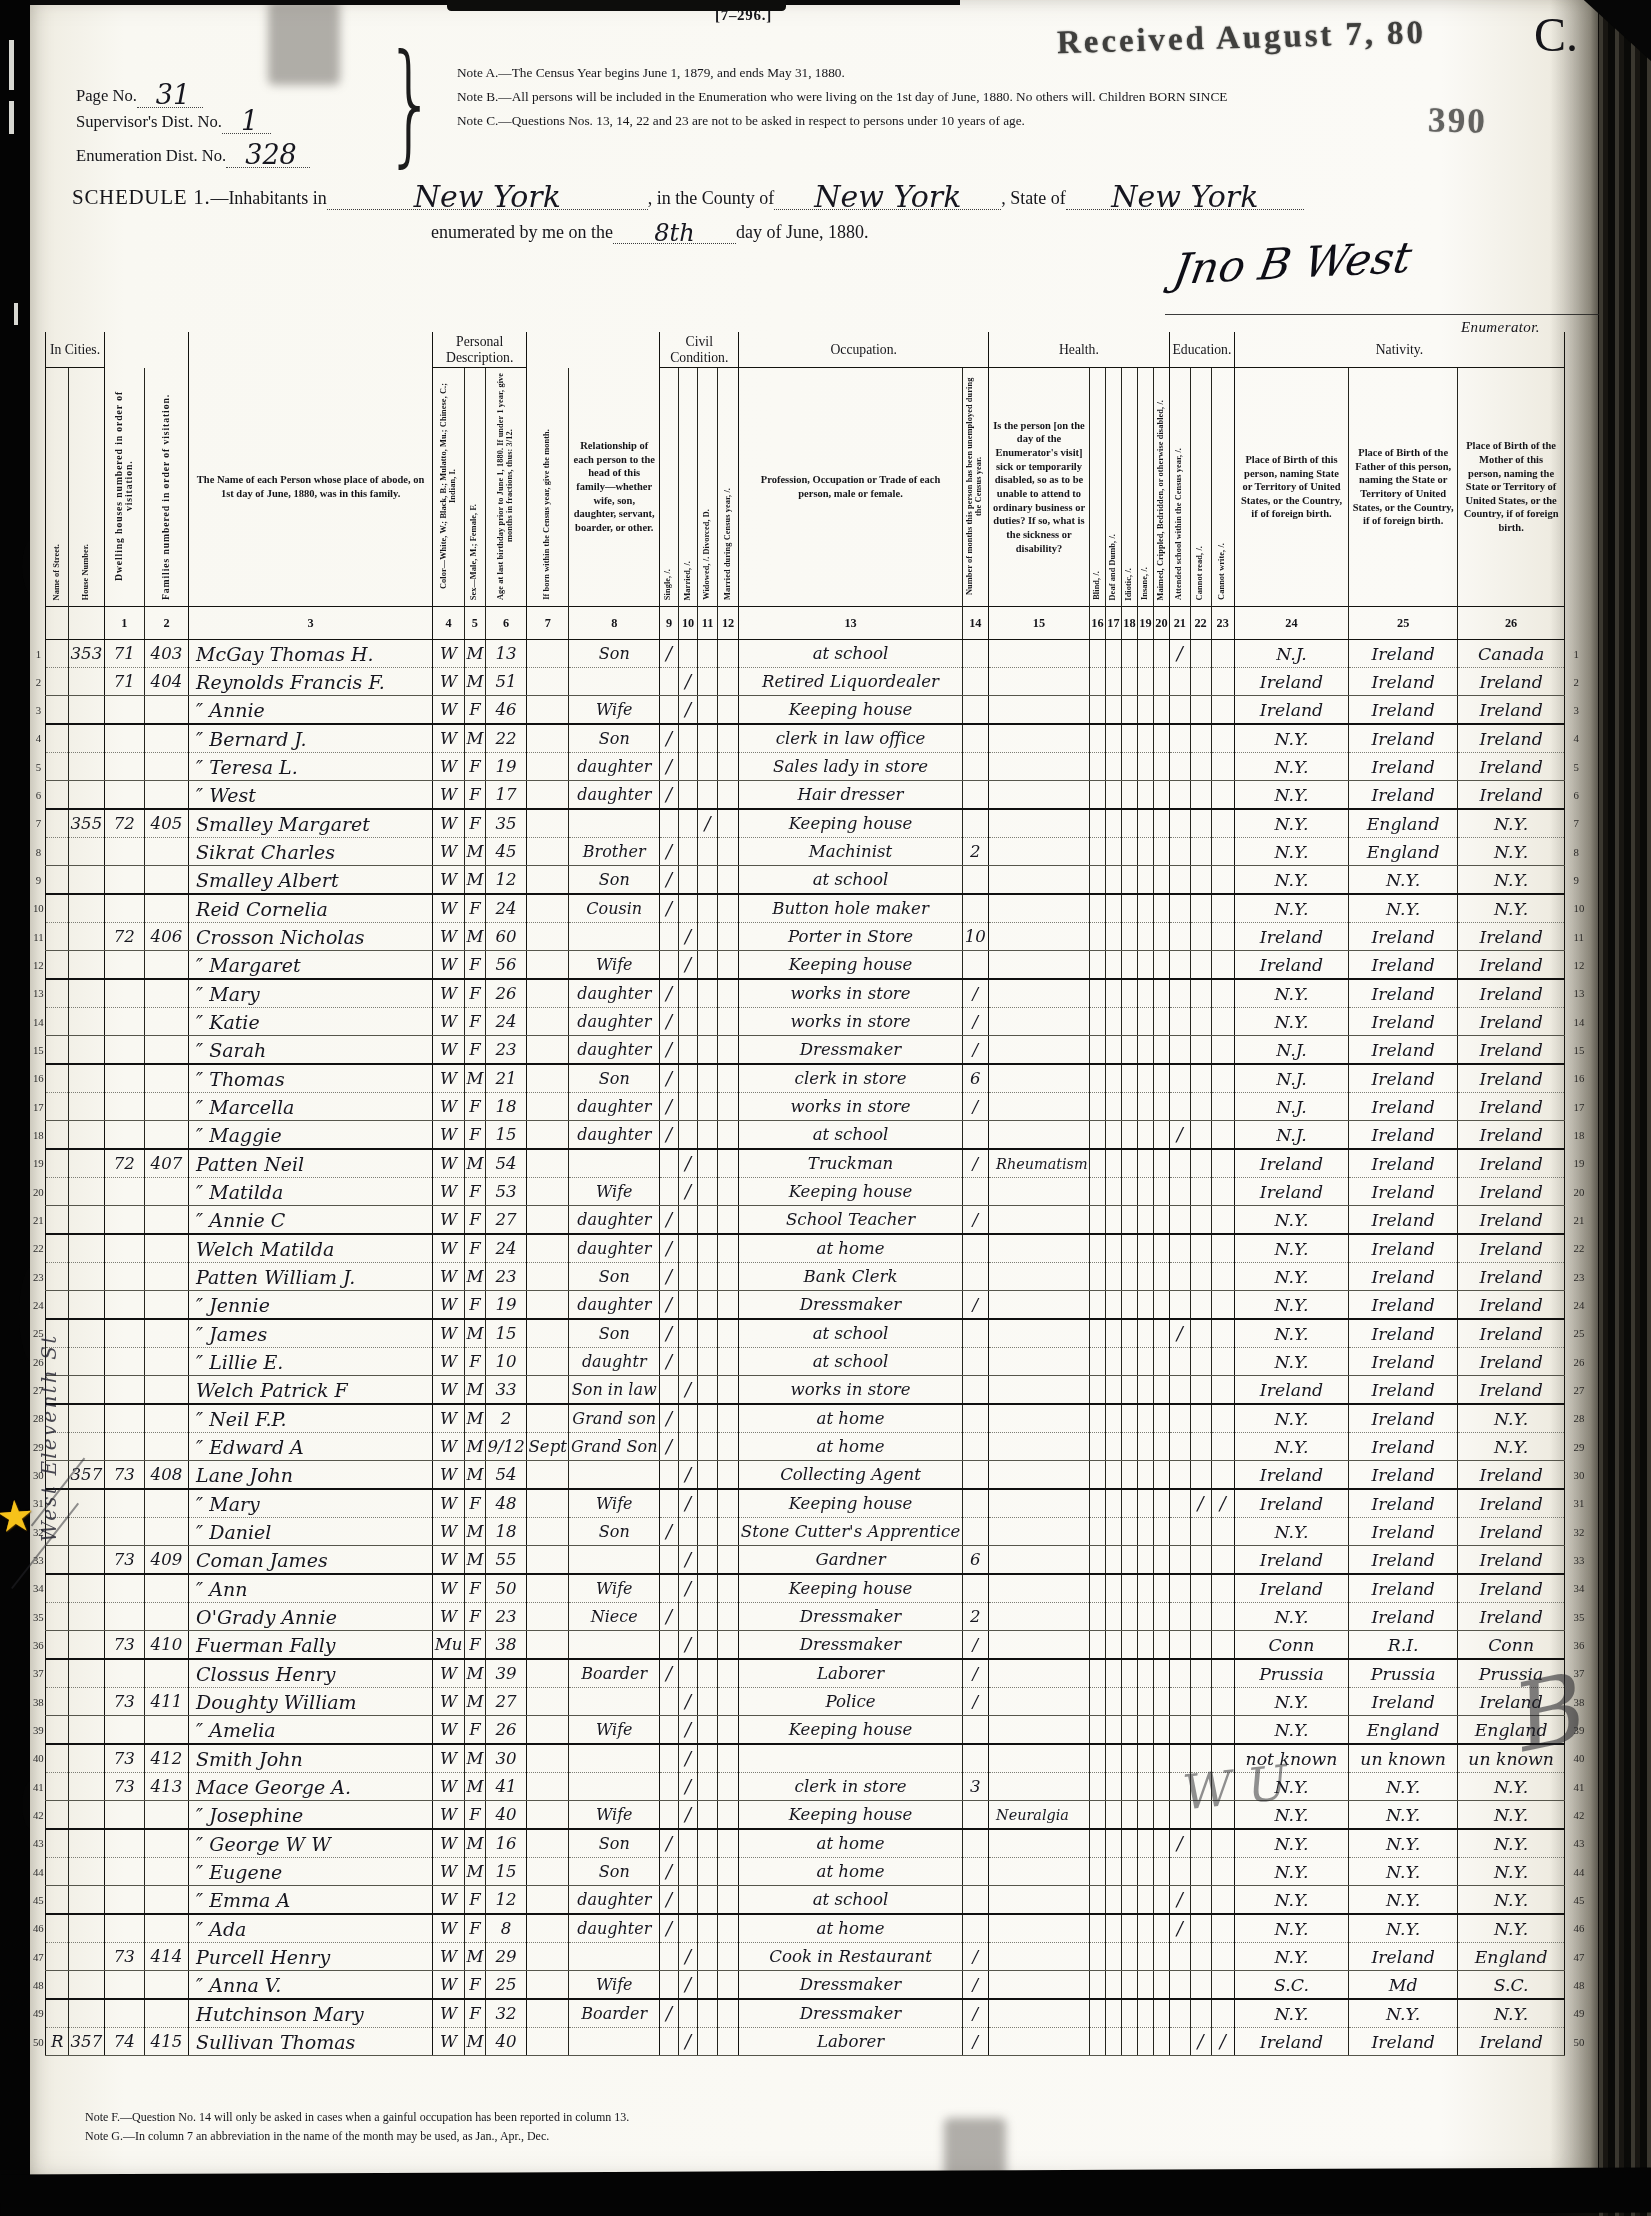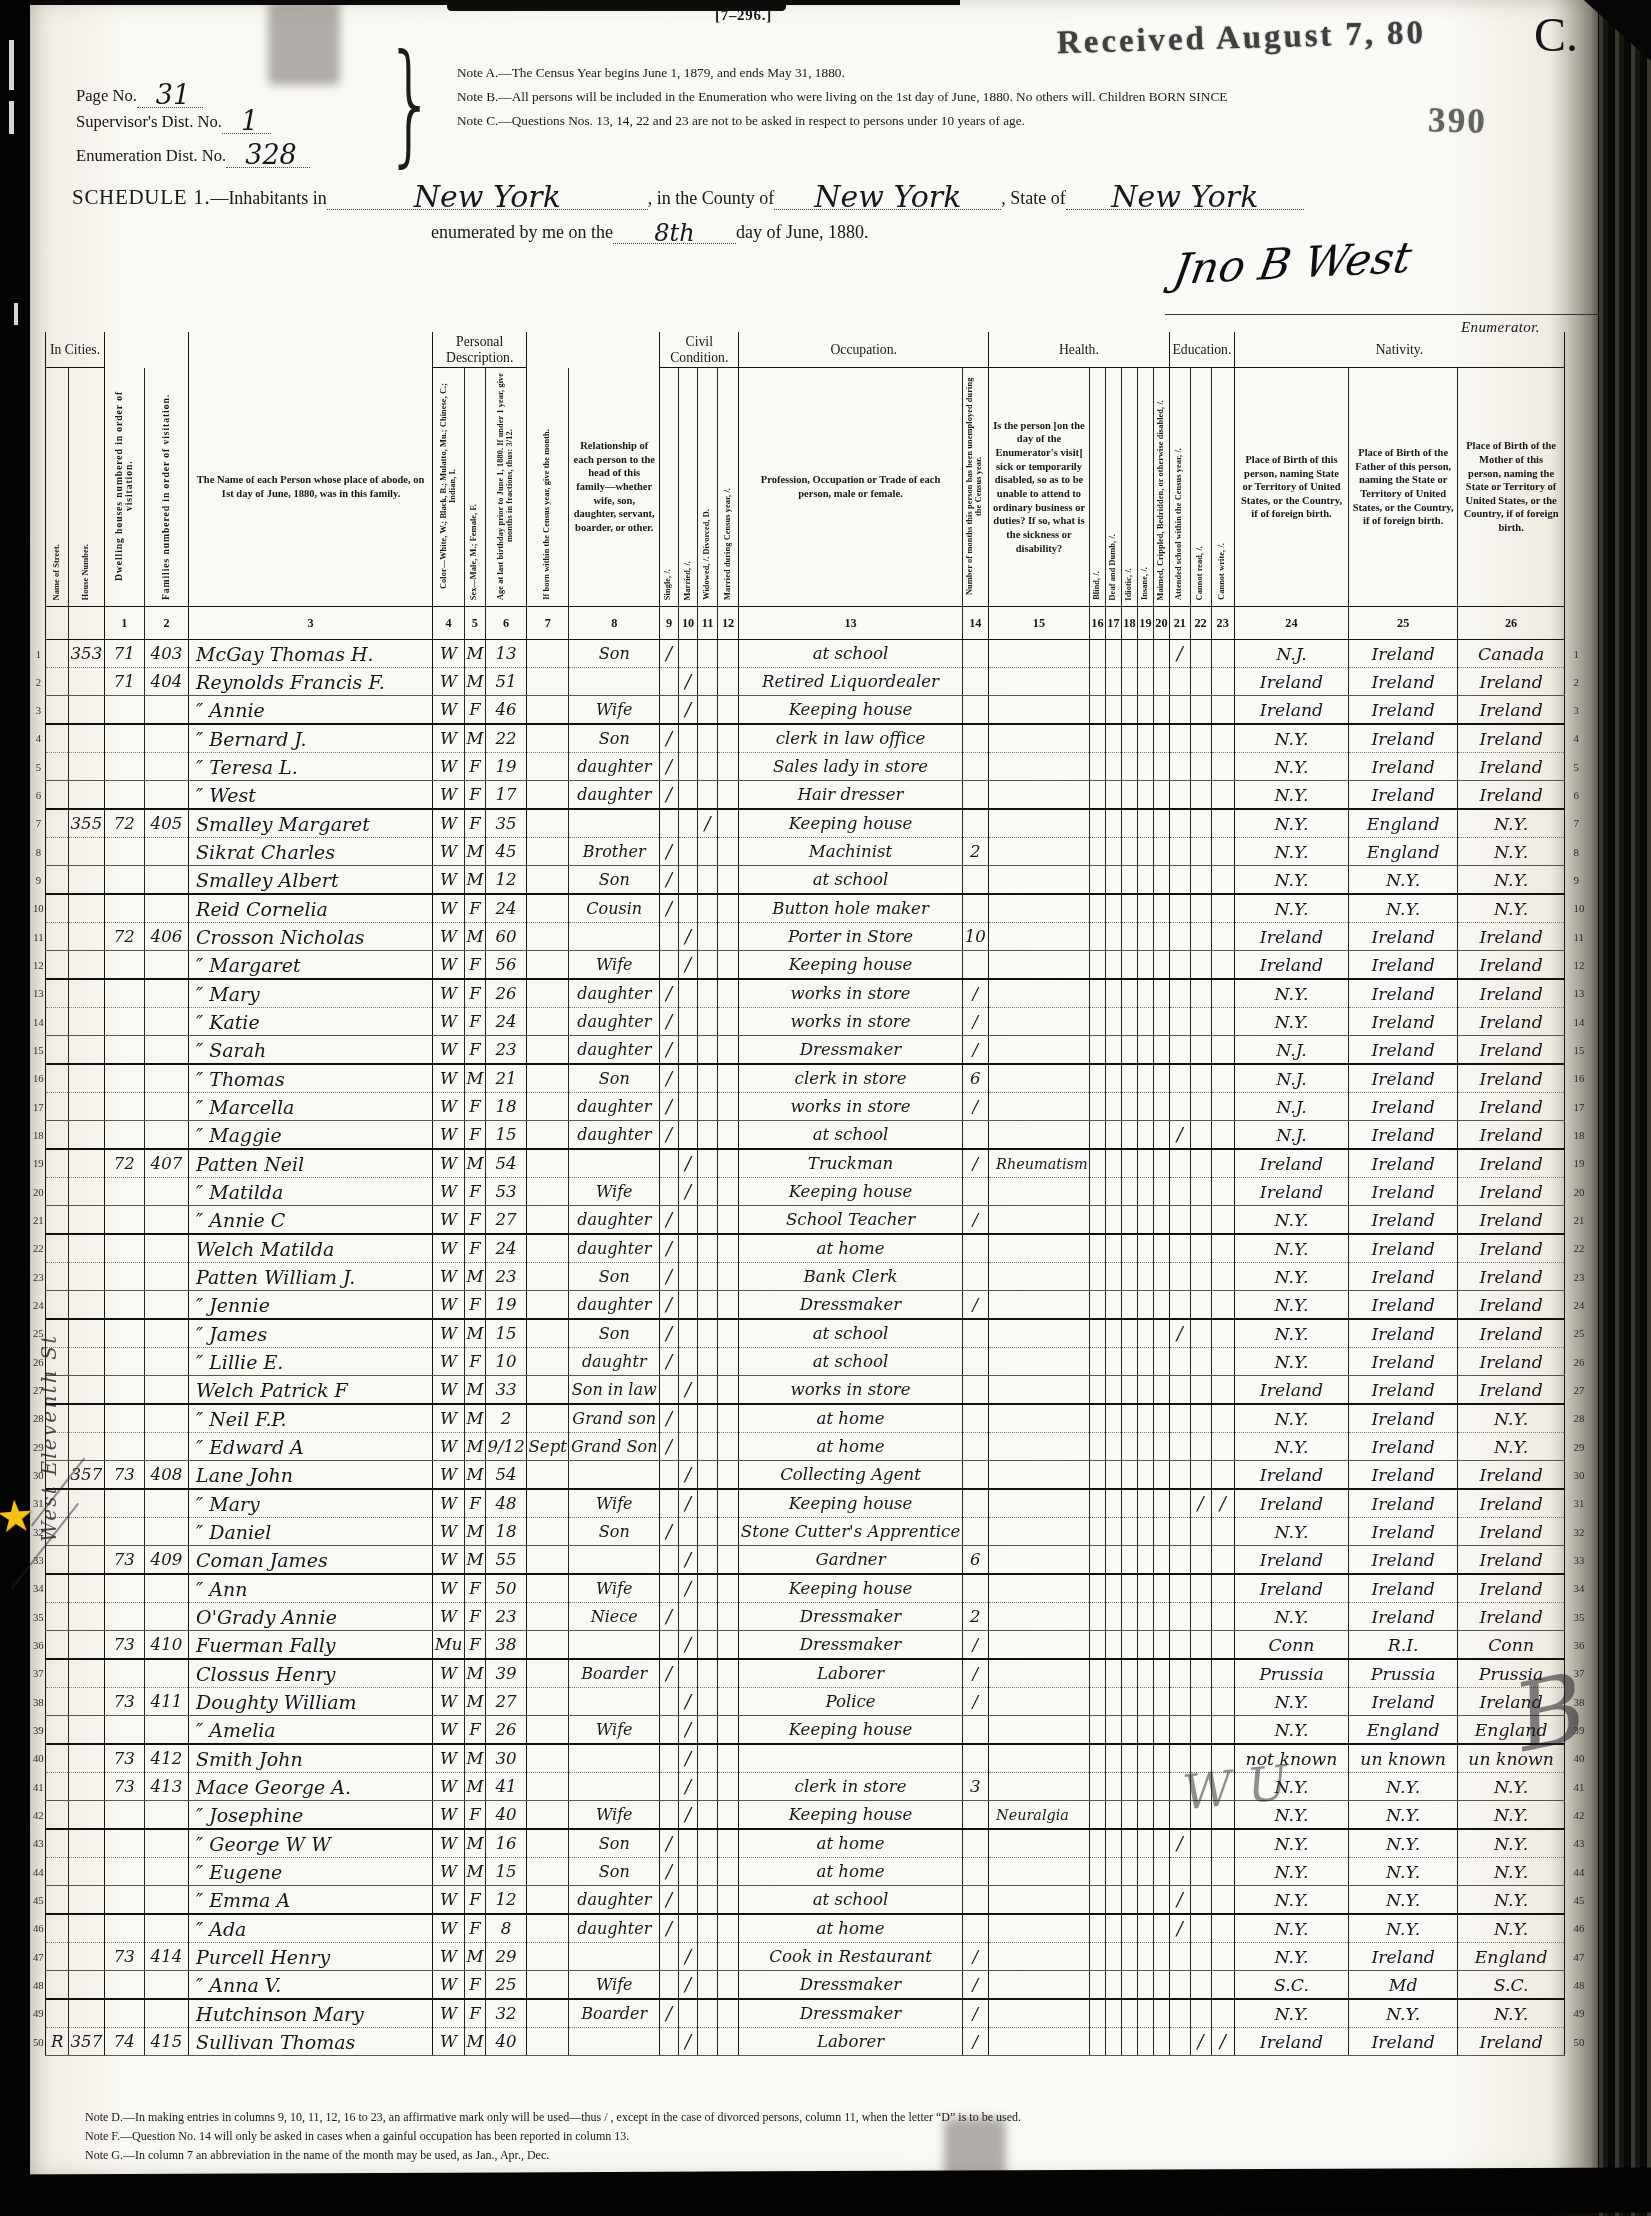--- a/index.html
+++ b/index.html
@@ -1916,21 +1916,20 @@
 
   <div class="abs hw street-vert">West Eleventh St</div>
 
   <div class="scrib wu">W U</div>
   <div class="scrib bigb">B</div>
   <div class="pencil-slash" style="left:27px;top:1449px;"></div>
   <div class="pencil-slash" style="left:14.4px;top:1492px;height:108px;"></div>
   <div class="smudge" style="left:914px;top:2118px;width:62px;height:94px;"></div>
 
   <div class="abs print footnotes">
-    <div>Note D.—In making entries in columns 9, 10, 11, 12, 16 to 23, an affirmative mark only will be used—thus / , except in the case of divorced persons, column 11, when the letter “D” is to be used.</div>
     <div>Note F.—Question No. 14 will only be asked in cases when a gainful occupation has been reported in column 13.</div>
     <div>Note G.—In column 7 an abbreviation in the name of the month may be used, as Jan., Apr., Dec.</div>
   </div>
 </div>
 
 <div class="abs star">★</div>
 
 <div class="edge-right-fade"></div>
 <div class="edge-right"></div>
 <div class="corner-wedge"></div>

